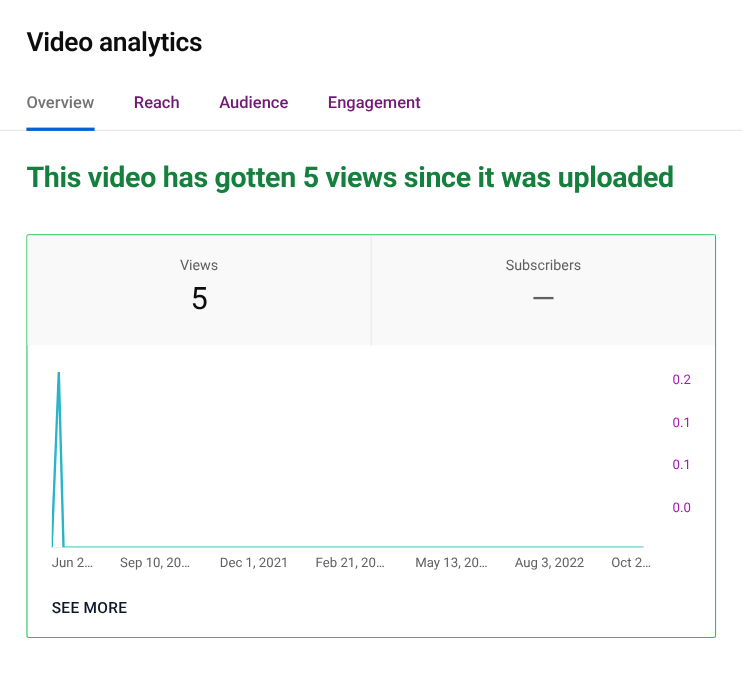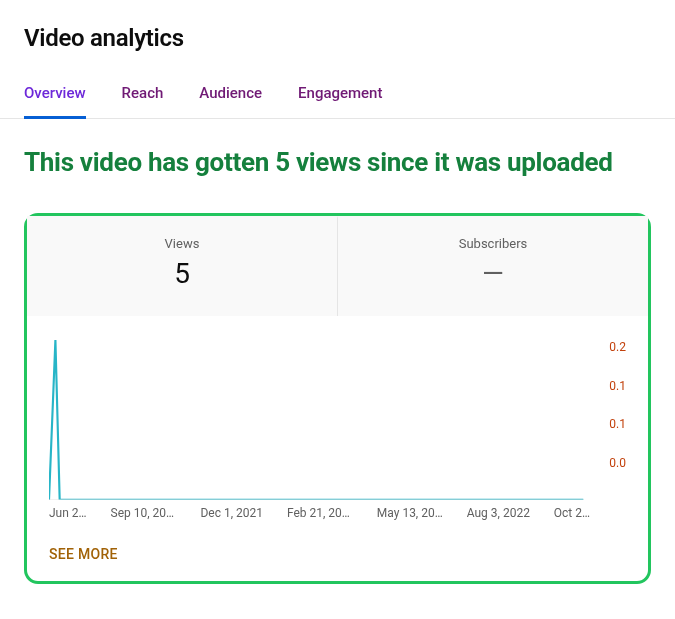--- a/index.html
+++ b/index.html
@@ -32,33 +32,33 @@
     .tab {
       font-size: 15px;
       font-weight: 500;
       color: #701a75;
       padding: 8px 0 14px 0;
       cursor: pointer;
       border-bottom: 3px solid transparent;
       margin-bottom: -1px;
     }
     .tab.active {
-      color: #6d28d9;
+      color: #737373;
       border-bottom: 3px solid #065fd4;
     }
     .headline {
       font-size: 26px;
       font-weight: 700;
       color: #15803d;
       margin-bottom: 36px;
       letter-spacing: -0.3px;
     }
     .card {
-      border: 3px solid #22c55e;
-      border-radius: 14px;
+      border: 1px solid #22c55e;
+      border-radius: 2px;
     }
     .metrics {
       display: flex;
     }
     .metric {
       flex: 1;
       text-align: center;
       padding: 18px 0 26px 0;
       cursor: pointer;
       border-top: 2px solid transparent;
@@ -105,30 +105,30 @@
     }
     .y-labels {
       position: absolute;
       right: 22px;
       top: 24px;
       height: 130px;
       display: flex;
       flex-direction: column;
       justify-content: space-between;
       font-size: 12px;
-      color: #c2410c;
+      color: #a21caf;
       text-align: right;
     }
     .see-more {
       padding: 14px 22px 18px 22px;
     }
     .see-more-btn {
       font-size: 14px;
       font-weight: 500;
-      color: #a16207;
+      color: #0f172a;
       cursor: pointer;
       letter-spacing: 0.3px;
     }
     .metric-dash {
       font-size: 28px;
       color: #606060;
     }
   </style>
 </head>
 <body>

